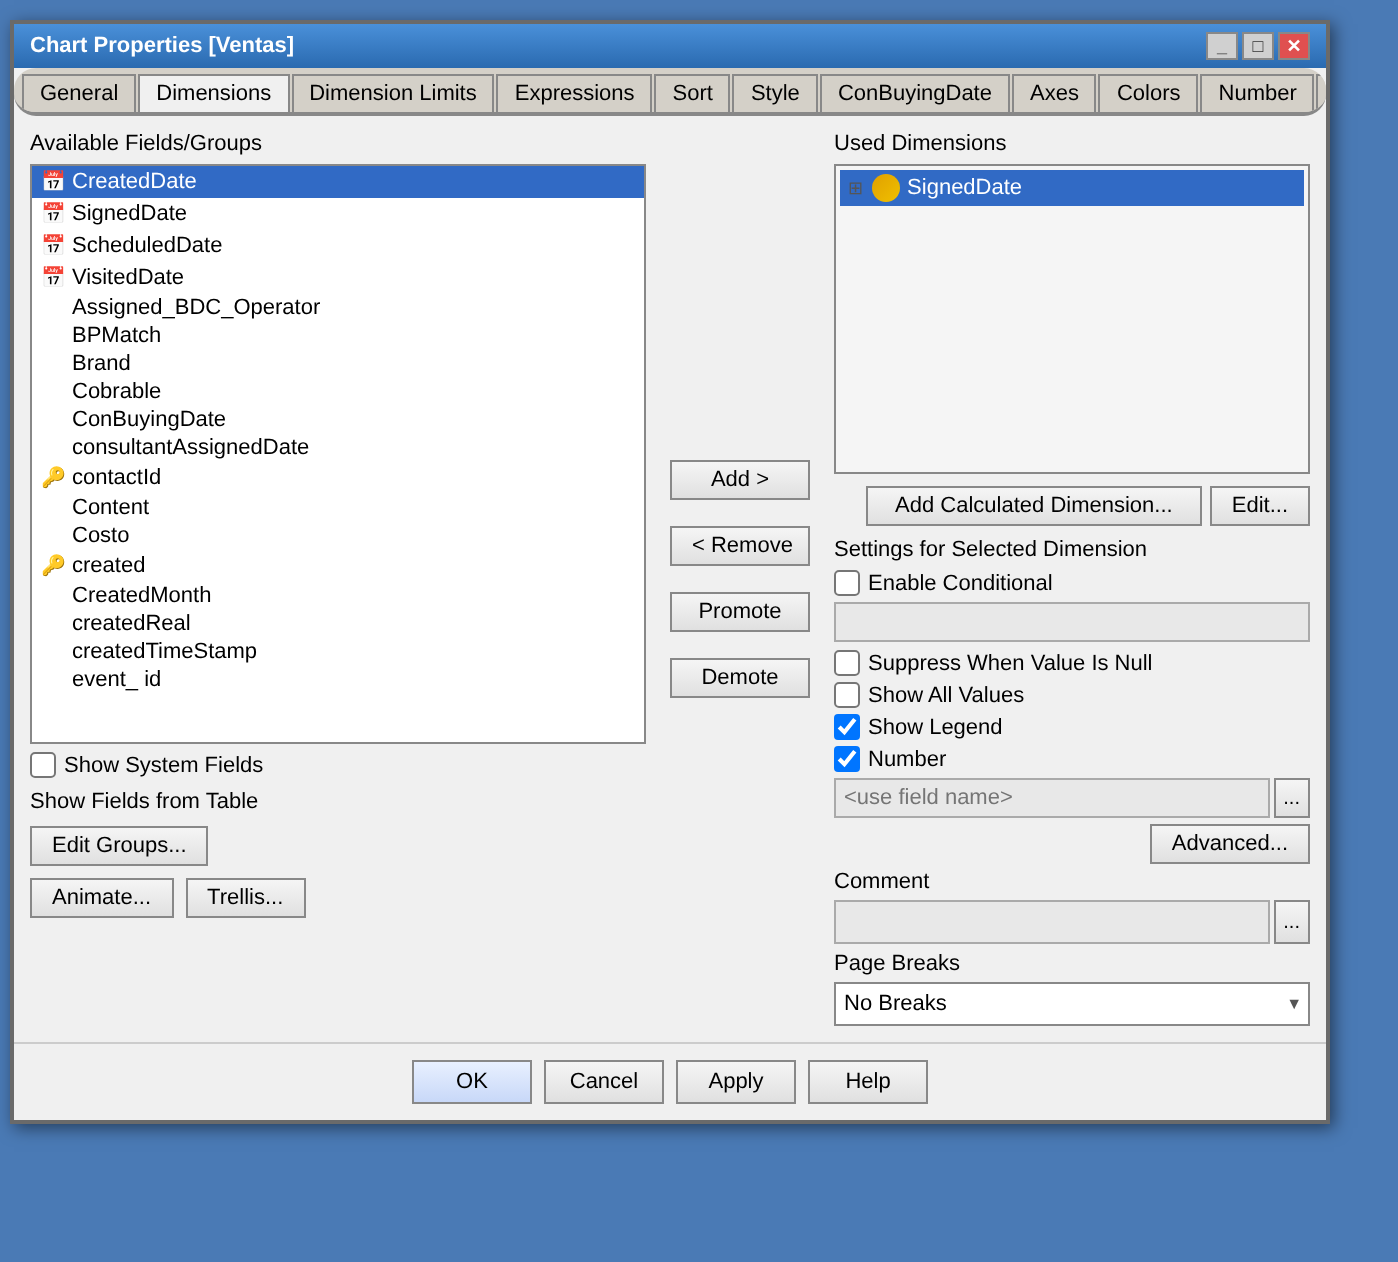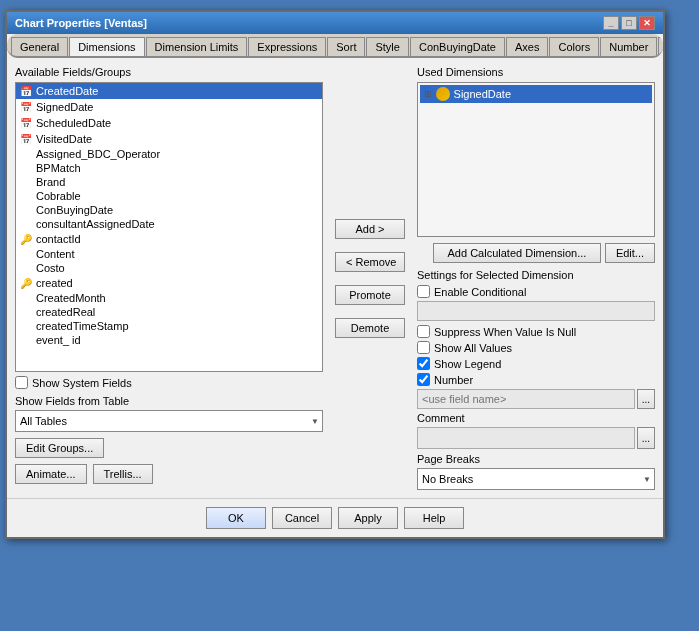--- a/index.html
+++ b/index.html
@@ -153,25 +153,20 @@
               </div>
             </div>
           </div>
         </div>
       </div>
       <div class="checkbox-row">
         <input type="checkbox" style="">
         <span>Show System Fields</span>
       </div>
       <div class="section-label">Show Fields from Table</div>
-      <div class="dropdown-wrapper" style="margin-top:3px;">
-        <select class="dropdown">
-          <option>All Tables</option>
-        </select>
-      </div>
       <div class="btn-row">
         <button class="btn">Edit Groups...</button>
       </div>
       <div class="btn-row">
         <button class="btn">Animate...</button>
         <button class="btn">Trellis...</button>
       </div>
     </div>
 
     <div class="mid-btns">
@@ -218,20 +213,23 @@
           <span>Show Legend</span>
         </div>
         <div class="settings-row">
           <input type="checkbox" checked="" style="">
           <span>Number</span>
         </div>
         <div class="input-with-btn" style="margin-bottom:3px;">
           <input type="text" style="flex: 1 1 0%; border: 1px solid rgb(170, 170, 170); background: rgb(232, 232, 232); padding: 2px 4px; height: 20px; font-size: 11px; color: rgb(136, 136, 136);" placeholder="&lt;use field name&gt;">
           <button class="input-small-btn">...</button>
         </div>
+        <div style="display:flex; justify-content:flex-end; margin-bottom:3px;">
+          <button class="btn">Advanced...</button>
+        </div>
         <div class="settings-row">
           <span>Comment</span>
         </div>
         <div class="input-with-btn" style="margin-bottom:4px;">
           <div style="flex:1; border:1px solid #aaa; background:#e8e8e8; height:22px;"></div>
           <button class="input-small-btn">...</button>
         </div>
         <div class="settings-row">
           <span>Page Breaks</span>
         </div>

